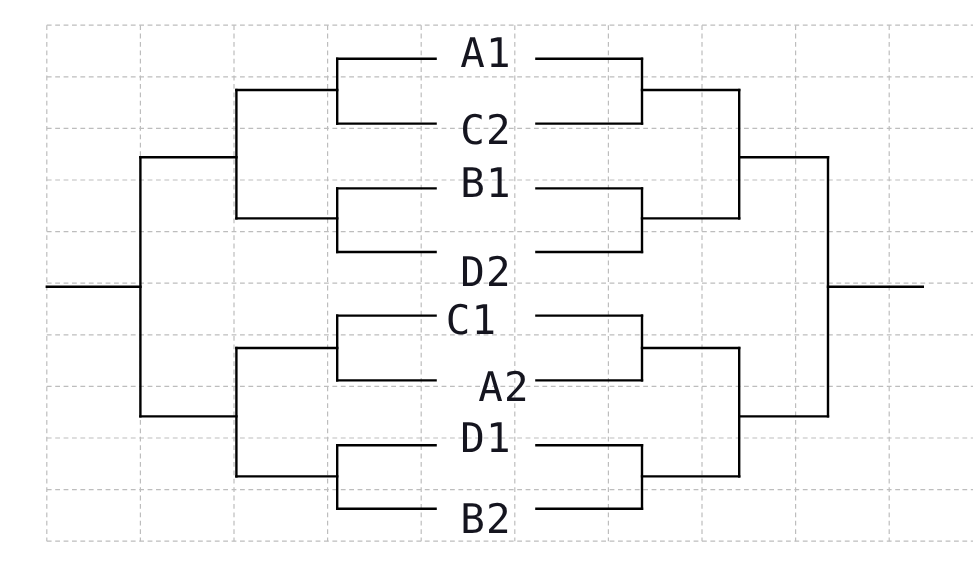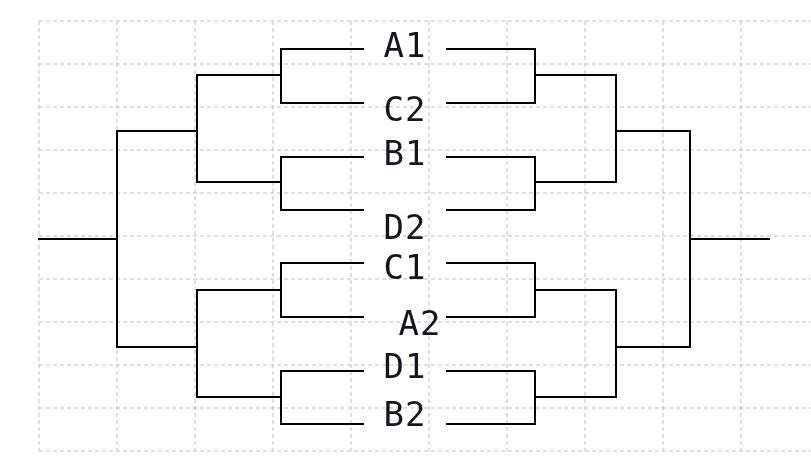--- a/index.html
+++ b/index.html
@@ -119,19 +119,19 @@
         <line x1="690" y1="239" x2="769" y2="239"></line>
       </g>
 
   </svg>
 
   <div id="labels-layer">
       <div class="seed-label" style="left: 405px; top: 45px;">A1</div>
       <div class="seed-label" style="left: 405px; top: 109px;">C2</div>
       <div class="seed-label" style="left: 405px; top: 153px;">B1</div>
       <div class="seed-label" style="left: 405px; top: 215px; margin-top: 12px;">D2</div>
-      <div class="seed-label" style="left: 405px; top: 267px;">C1</div>
+      <div class="seed-label" style="left: 393px; top: 267px;">C1</div>
       <div class="seed-label" style="left: 420px; top: 323px;">A2</div>
       <div class="seed-label" style="left: 405px; top: 366px;">D1</div>
-      <div class="seed-label" style="left: 405px; top: 414px;">B2</div>
+      <div class="seed-label" style="left: 405px; top: 433px;">B2</div>
     </div>
 
 </div>
 
 </body></html>

